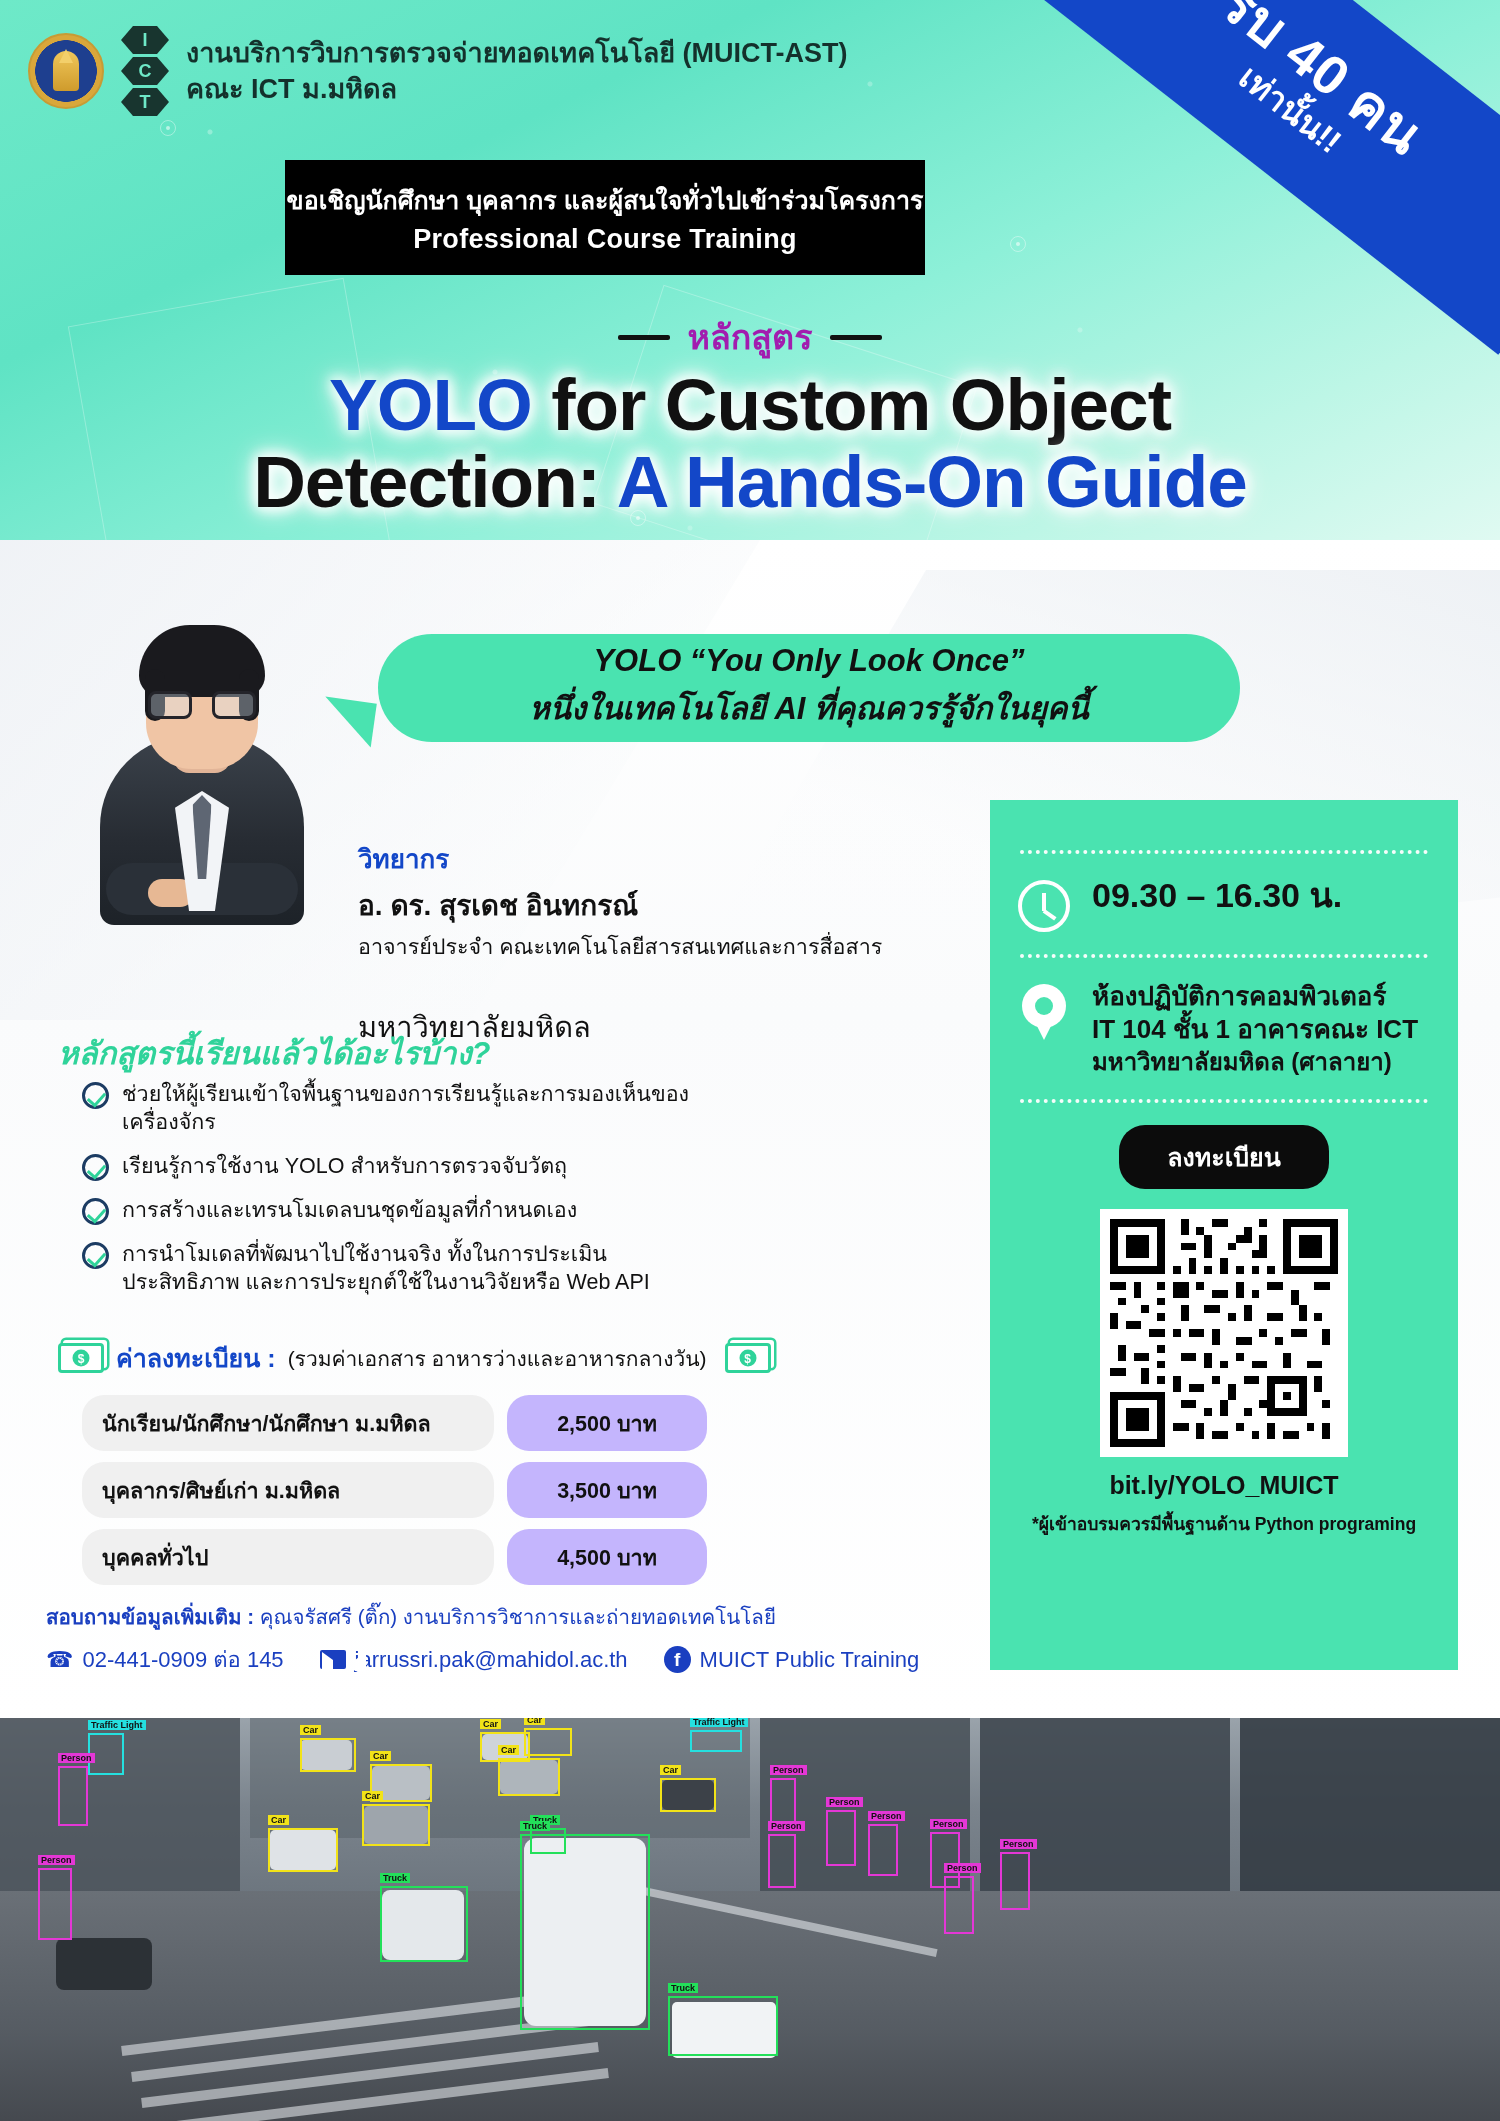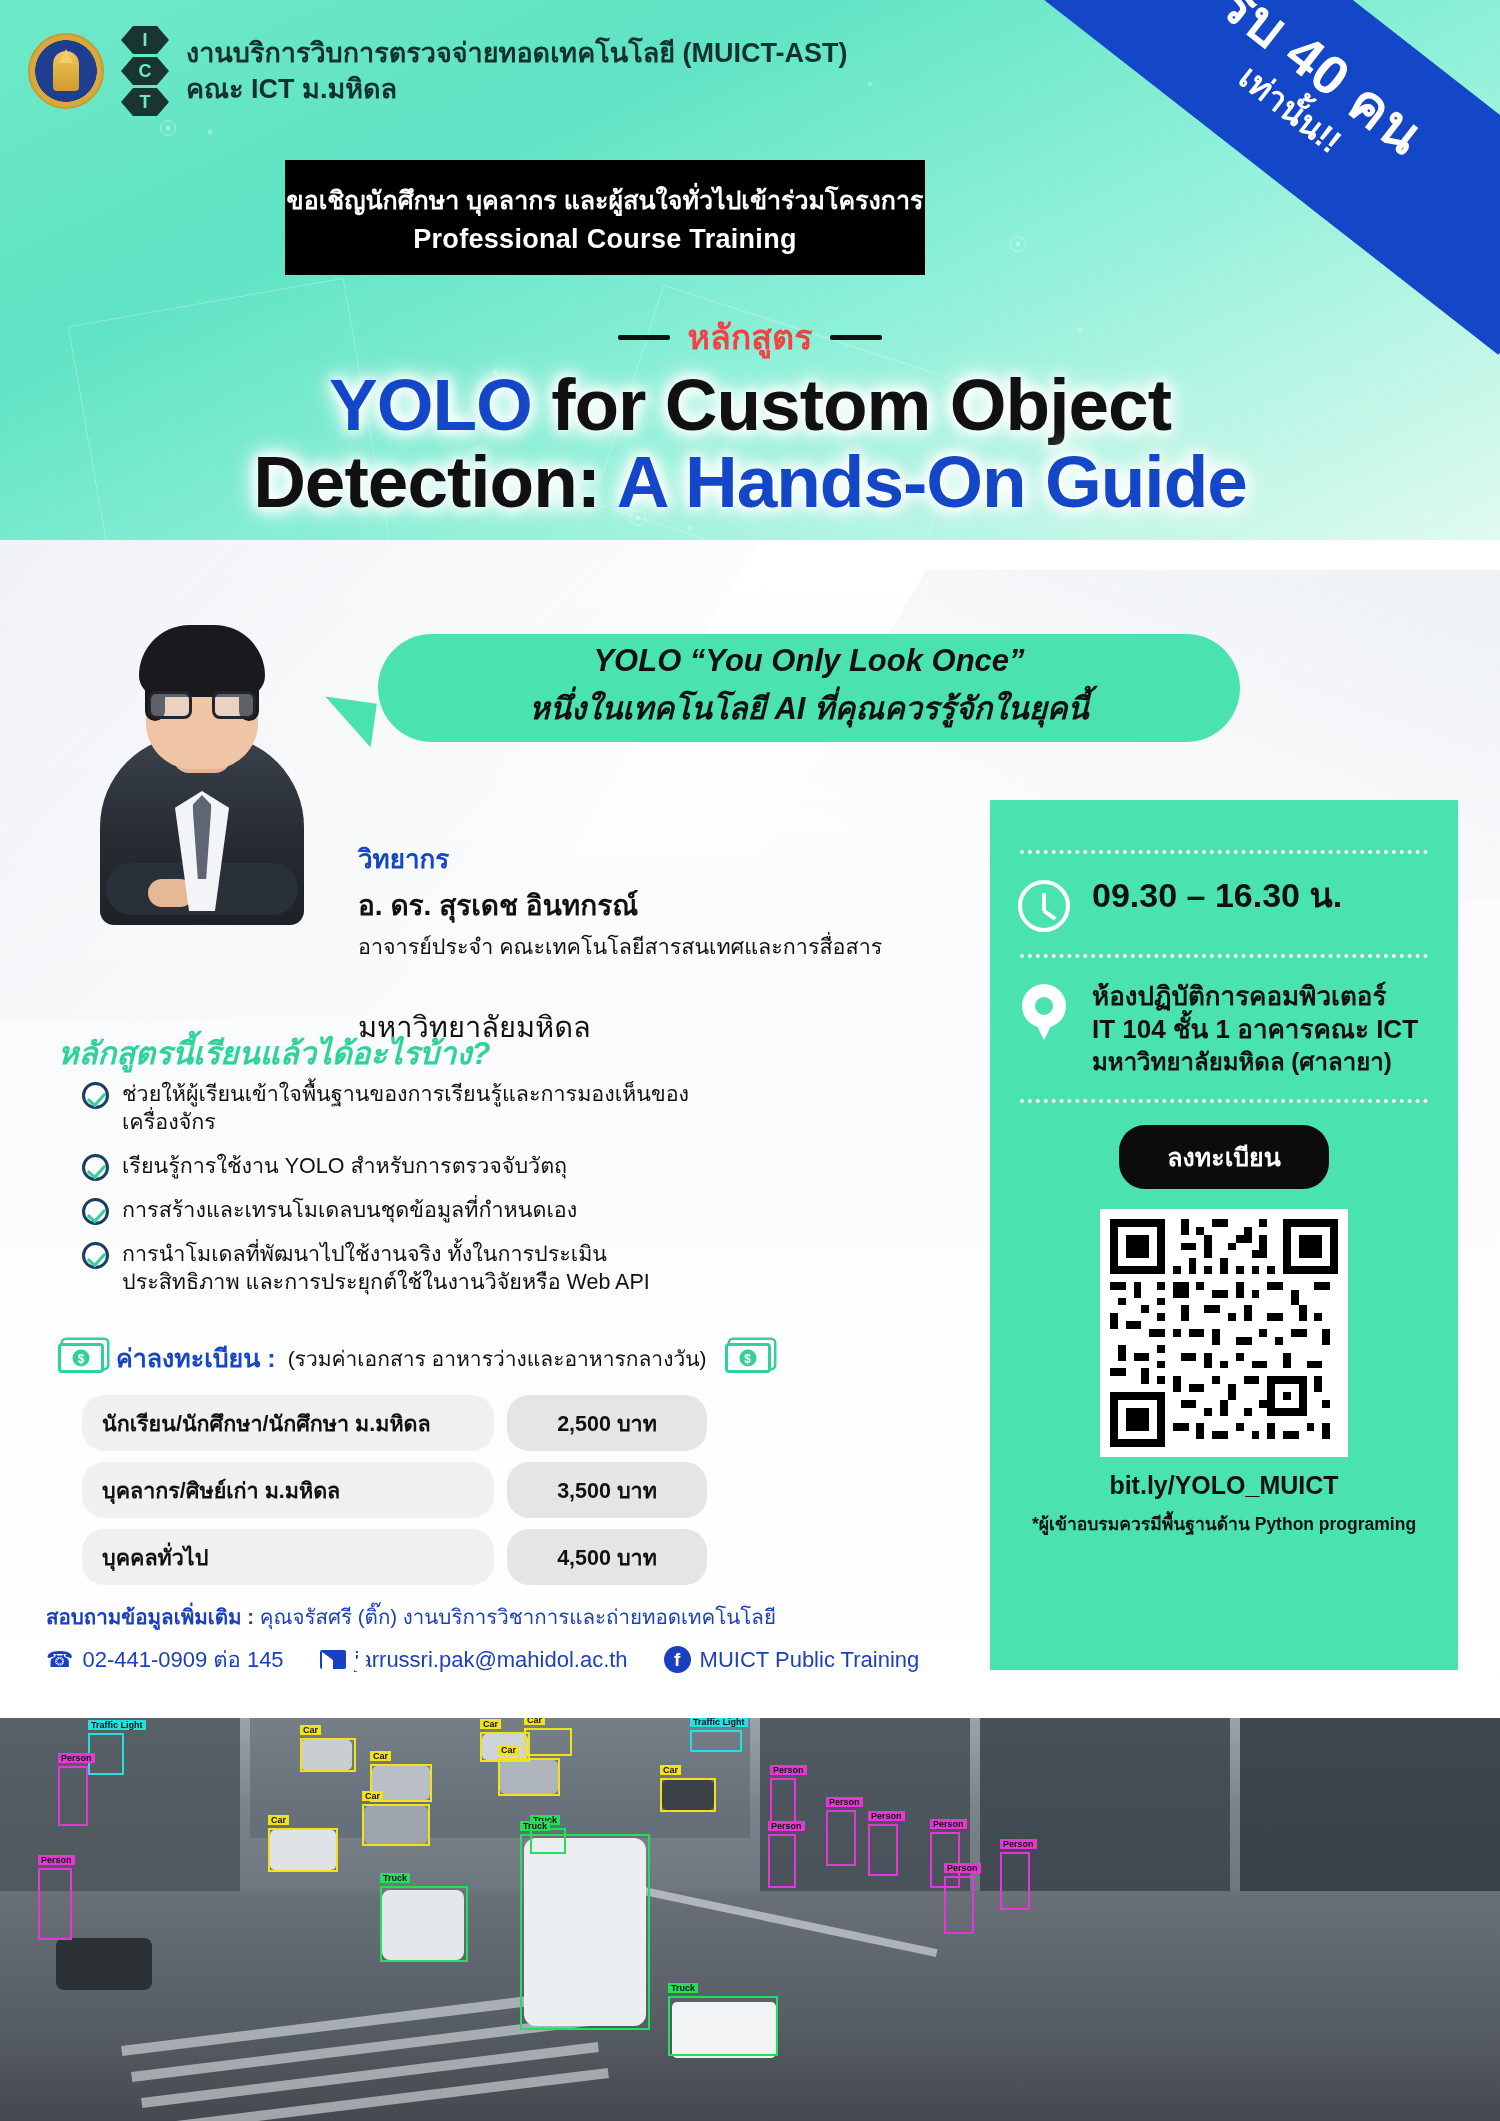--- a/index.html
+++ b/index.html
@@ -108,21 +108,21 @@
   }
   .invite-l1 { font-size: 25px; font-weight: 800; }
   .invite-l2 { font-size: 27px; font-weight: 800; letter-spacing: .3px; }
 
   
   .course-label {
     position: absolute; left: 0; top: 310px; width: 1500px;
     display: flex; align-items: center; justify-content: center; gap: 18px;
   }
   .course-label .line { width: 52px; height: 5px; background: #111; border-radius: 2px; }
-  .course-label .txt { font-size: 34px; font-weight: 800; color: #ef4444; }
+  .course-label .txt { font-size: 34px; font-weight: 800; color: #a21caf; }
 
   
   .title {
     position: absolute; left: 0; top: 366px; width: 1500px; text-align: center;
     line-height: 1.06;
   }
   .title .l { display: block; font-size: 73px; font-weight: 900; letter-spacing: -1px;
     text-shadow: 0 0 14px #fff, 0 0 14px #fff, 0 0 22px #fff, 0 0 30px #fff; }
   .dark { color: #111111; }
   .blue { color: #1347c8; }
@@ -225,21 +225,21 @@
   .fee-note { font-size: 21px; color: #111; }
   .money.right { margin-left: 6px; }
 
   .fee-rows { position: absolute; left: 82px; top: 1395px; width: 625px; }
   .frow { display: flex; gap: 13px; margin-bottom: 11px; }
   .fname {
     flex: 1 1 auto; background: #f0f0f0; border-radius: 22px;
     padding: 11px 20px; font-size: 21.5px; font-weight: 800; color: #111;
   }
   .fprice {
-    flex: 0 0 200px; background: #e5e5e5; border-radius: 22px;
+    flex: 0 0 200px; background: #c4b5fd; border-radius: 22px;
     padding: 11px 10px; font-size: 21.5px; font-weight: 800; color: #111; text-align: center;
   }
 
   
   .contact { position: absolute; left: 46px; top: 1600px; color: #1a3fc0; }
   .c-l1 { font-size: 20.5px; }
   .c-l1 b { font-weight: 900; }
   .c-l2 { display: flex; align-items: center; gap: 9px; margin-top: 9px; font-size: 22px; }
   .c-l2 .sp { width: 18px; }
   .ico-phone { font-size: 22px; }

